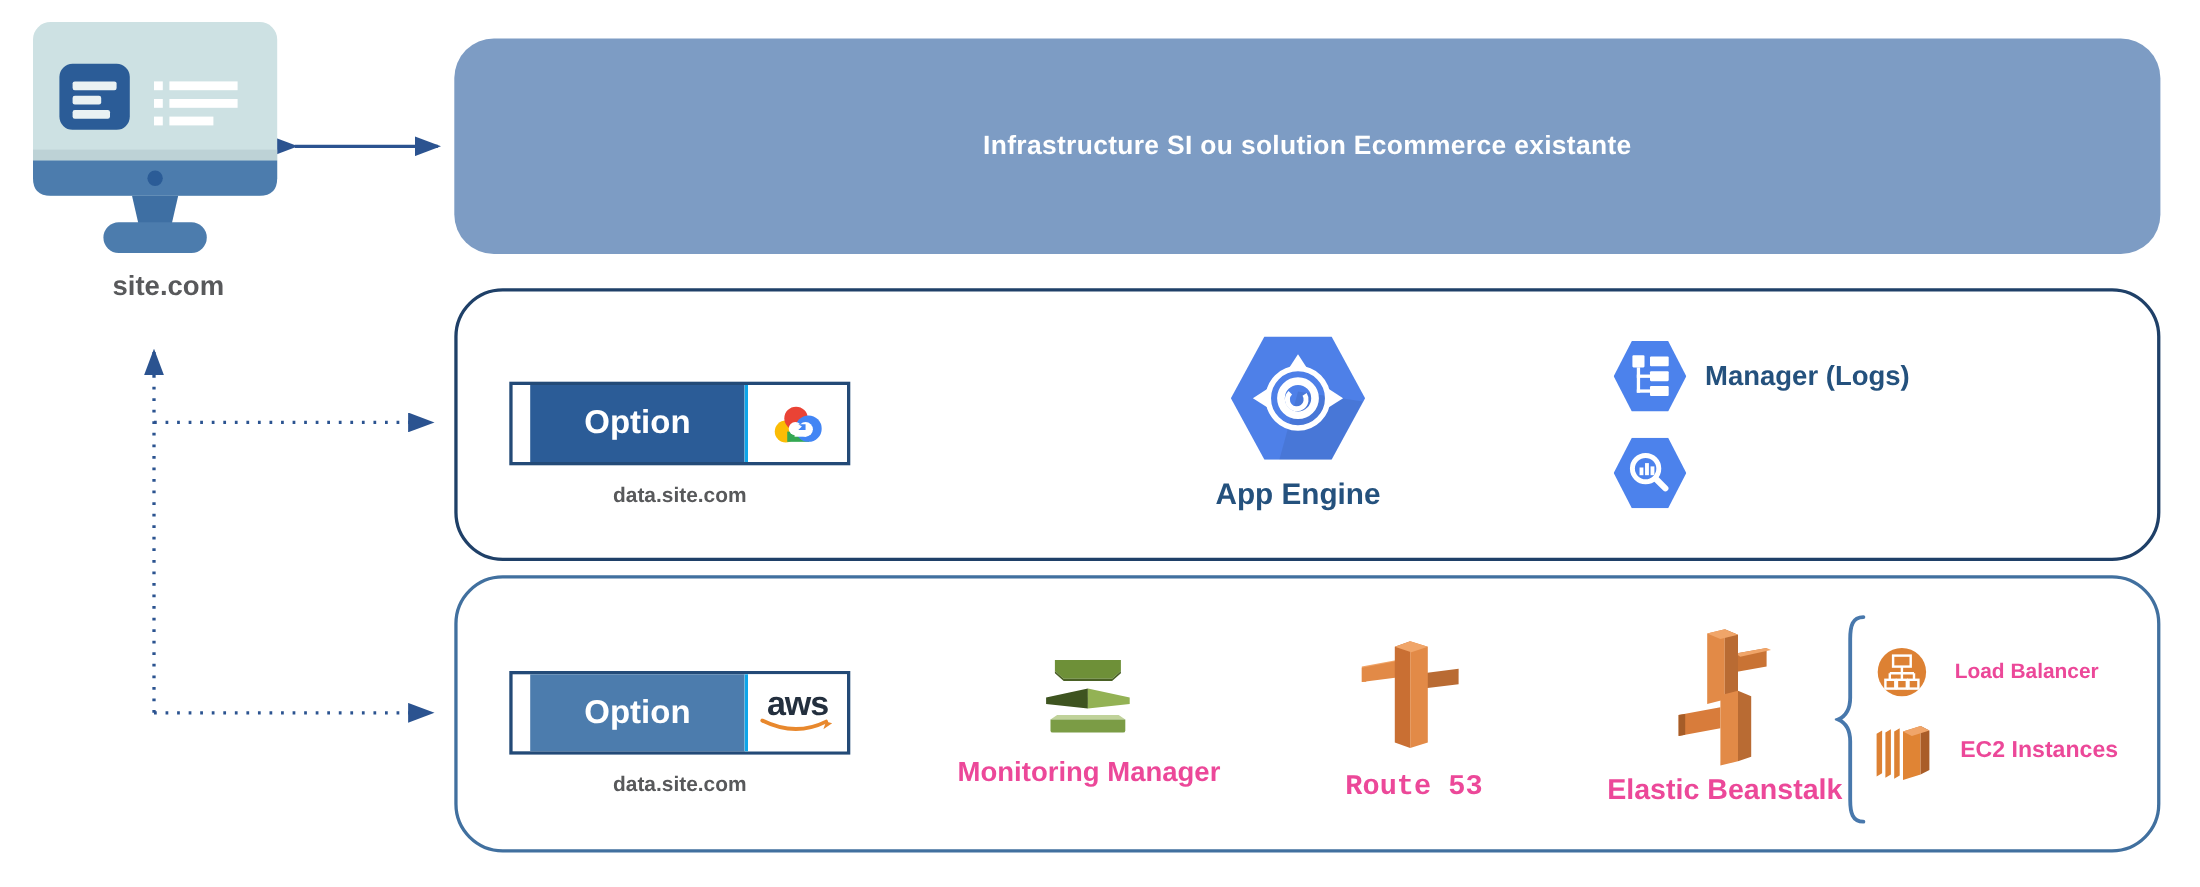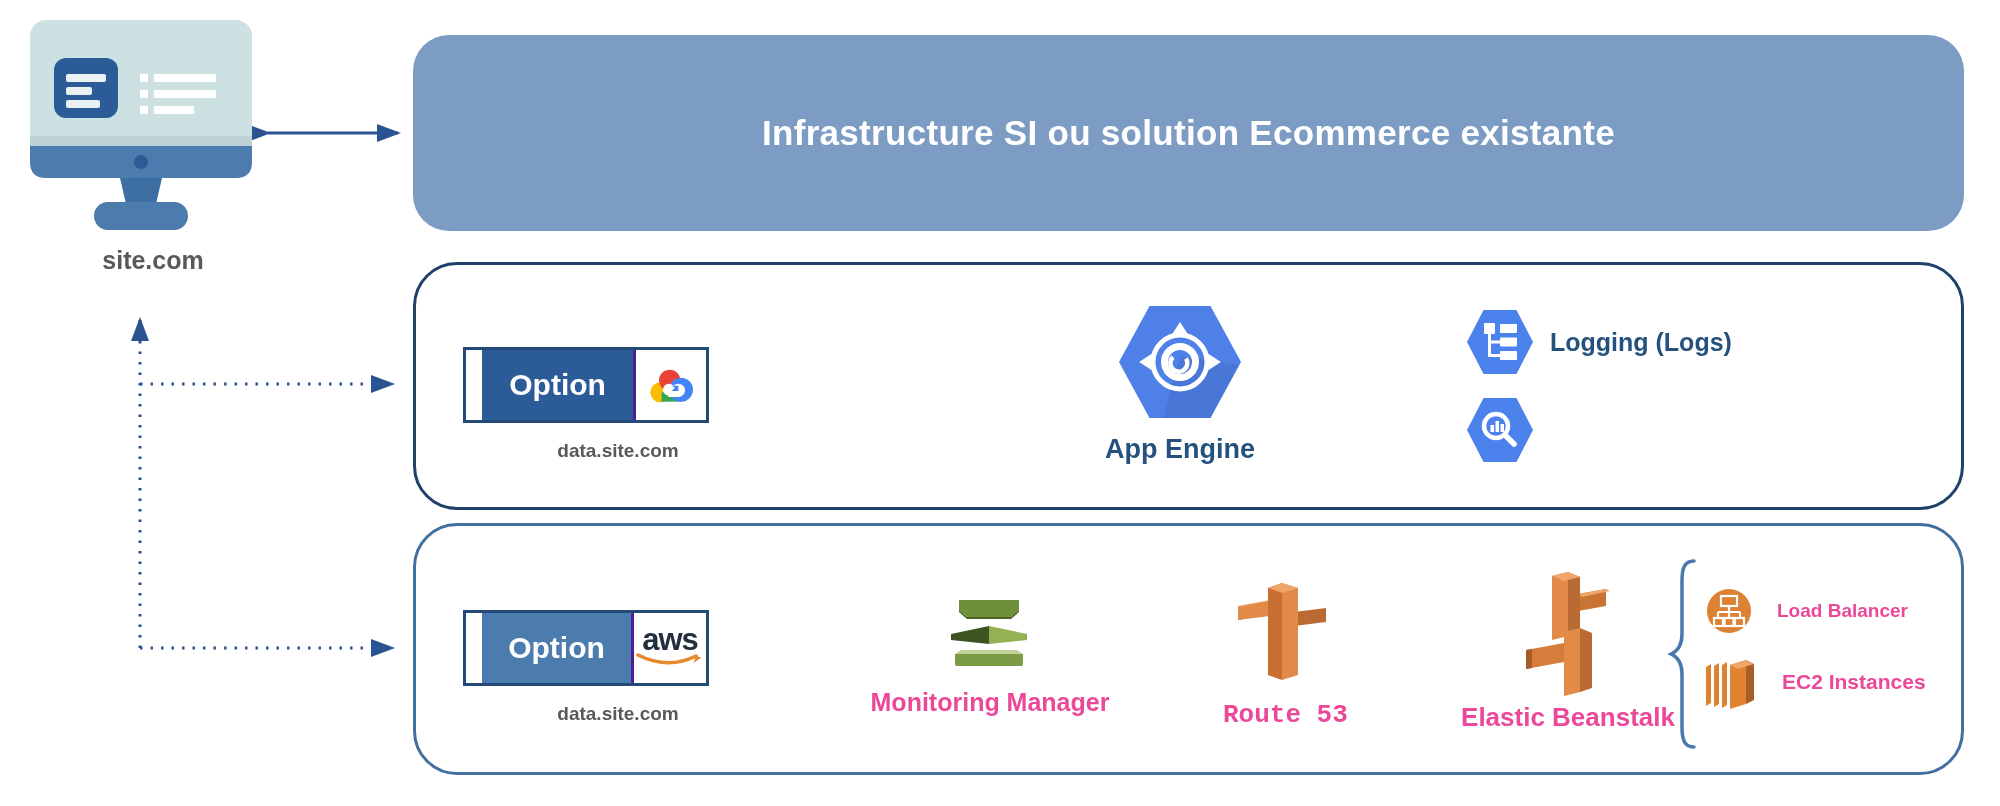--- a/index.html
+++ b/index.html
@@ -10,37 +10,37 @@
   .arrow-layer { position:absolute; left:0; top:0; pointer-events:none; }
 
   
   .client-icon { position:absolute; left:28px; top:18px; width:226px; height:212px; }
   .client-label { position:absolute; left:40px; top:246px; width:226px; text-align:center;
                   font-size:25px; font-weight:bold; color:#58595B; }
 
   
   .banner { position:absolute; left:413px; top:35px; width:1551px; height:196px;
             background:#7D9CC4; border-radius:36px; display:flex; align-items:center; justify-content:center; }
-  .banner-text { color:#ffffff; font-size:35px; font-weight:bold; letter-spacing:0.3px; }
+  .banner-text { color:#ffffff; font-size:24px; font-weight:bold; letter-spacing:0.3px; }
 
   
   .opt-container { position:absolute; left:413px; width:1551px; border-radius:44px; background:#fff; }
   .opt-container.gcp { top:262px; height:248px; border:3px solid #1F4068; }
   .opt-container.aws { top:523px; height:252px; border:3px solid #41709F; }
 
   
-  .option-box { position:absolute; left:463px; width:246px; height:76px; display:flex;
+  .option-box { position:absolute; left:463px; width:310px; height:76px; display:flex;
                 border:3px solid #234A77; background:#fff;padding-left:16px; }
   .option-box.gcp-box { top:347px; }
   .option-box.aws-box { top:610px; }
   .option-fill { width:210px; height:100%; display:flex; align-items:center; justify-content:center; }
   .option-fill.gcp-fill { background:#2B5C97; }
   .option-fill.aws-fill { background:#4C7CAD; }
   .option-text { color:#fff; font-size:30px; font-weight:bold; }
-  .option-logo { width:100px; height:100%; background:#fff; border-left:3px solid #4c1d95;
+  .option-logo { width:100px; height:100%; background:#fff; border-left:3px solid #0ea5e9;
                  display:flex; flex-direction:column; align-items:center; justify-content:center;text-align:right; }
   .aws-logo-text { font-size:31px; font-weight:bold; color:#232F3E; letter-spacing:-1px; line-height:26px; }
 
   .domain-label { position:absolute; left:463px; width:310px; text-align:center;
                   font-size:19px; font-weight:bold; color:#58595B; }
   .domain-label.gcp-domain { top:440px; }
   .domain-label.aws-domain { top:703px; }
 
   
   .node-icon { position:absolute; }
@@ -163,21 +163,21 @@
   <svg class="node-icon logging-icon" viewBox="0 0 66 64">
     <polygon points="0,32 16.5,0 49.5,0 66,32 49.5,64 16.5,64" fill="#4C82EC"></polygon>
     <rect x="17" y="13" width="11" height="11" rx="1" fill="#FFFFFF"></rect>
     <rect x="33" y="14" width="17" height="9" rx="1" fill="#FFFFFF"></rect>
     <rect x="33" y="27.5" width="17" height="9" rx="1" fill="#FFFFFF"></rect>
     <rect x="33" y="41" width="17" height="9" rx="1" fill="#FFFFFF"></rect>
     <rect x="21" y="24" width="3" height="23" fill="#FFFFFF"></rect>
     <rect x="21" y="30.5" width="12" height="3" fill="#FFFFFF"></rect>
     <rect x="21" y="44" width="12" height="3" fill="#FFFFFF"></rect>
   </svg>
-  <div class="node-label lbl-navy logging-label">Logging (Logs)</div>
+  <div class="node-label lbl-navy logging-label">Manager (Logs)</div>
 
   <svg class="node-icon bigquery-icon" viewBox="0 0 66 64">
     <polygon points="0,32 16.5,0 49.5,0 66,32 49.5,64 16.5,64" fill="#4C82EC"></polygon>
     <circle cx="29" cy="28" r="12" fill="none" stroke="#FFFFFF" stroke-width="4.5"></circle>
     <rect x="23.5" y="27" width="3.5" height="7" fill="#FFFFFF"></rect>
     <rect x="28.5" y="23" width="3.5" height="11" fill="#FFFFFF"></rect>
     <rect x="33.5" y="26" width="3.5" height="8" fill="#FFFFFF"></rect>
     <line x1="38" y1="37" x2="47" y2="46" stroke="#FFFFFF" stroke-width="5.5" stroke-linecap="round"></line>
   </svg>
 

